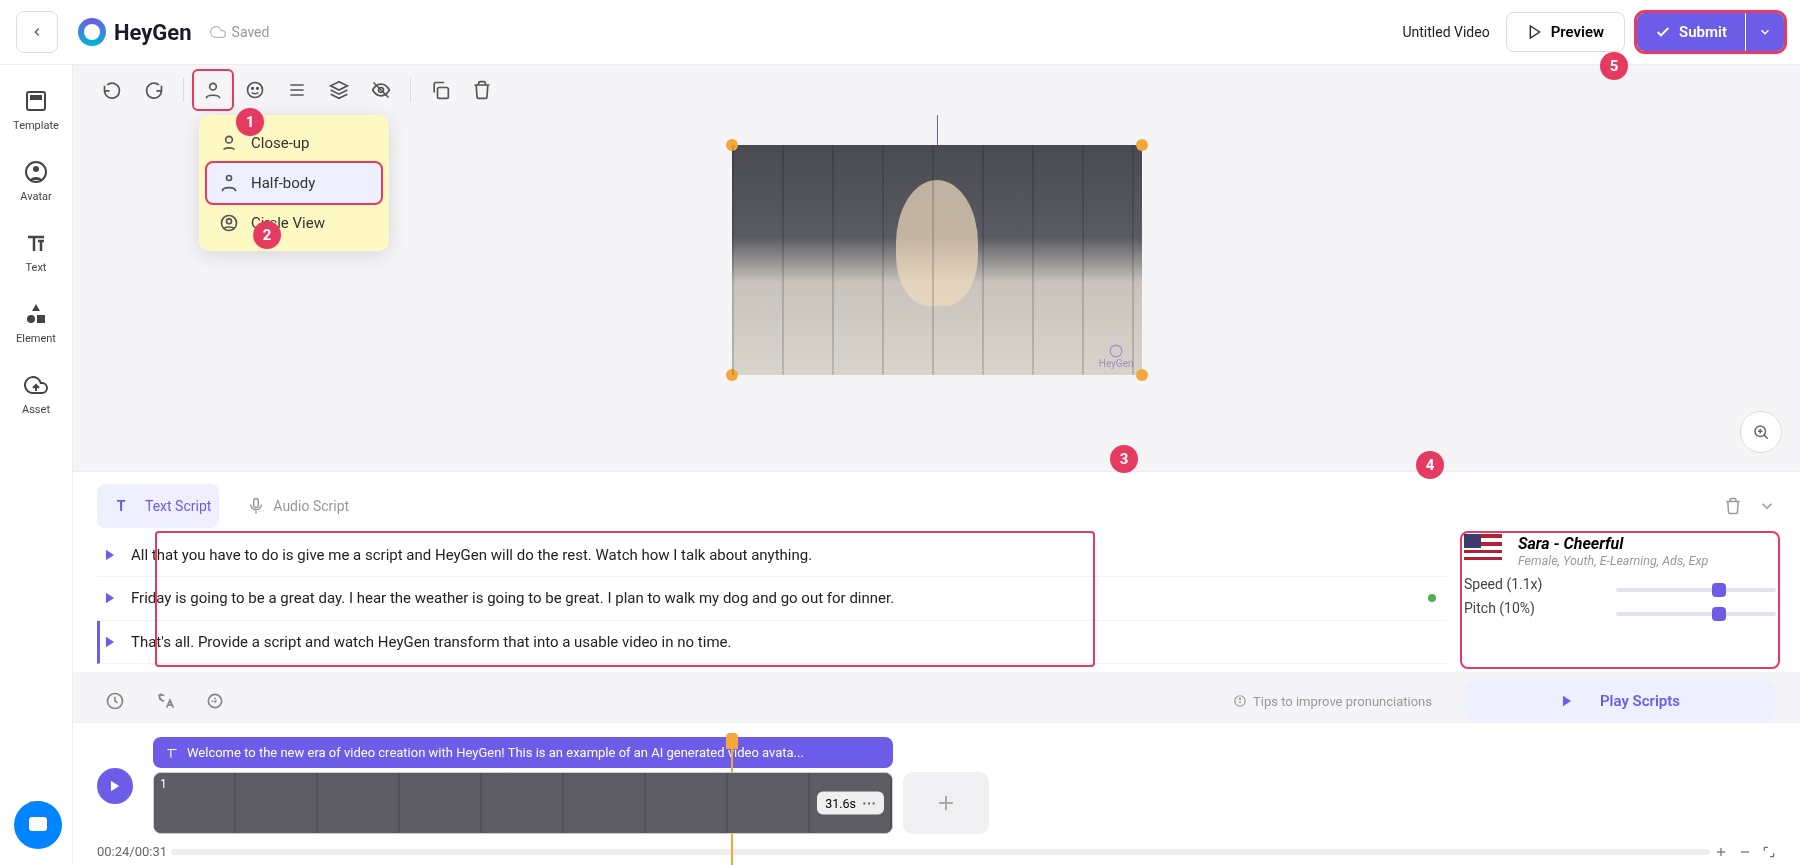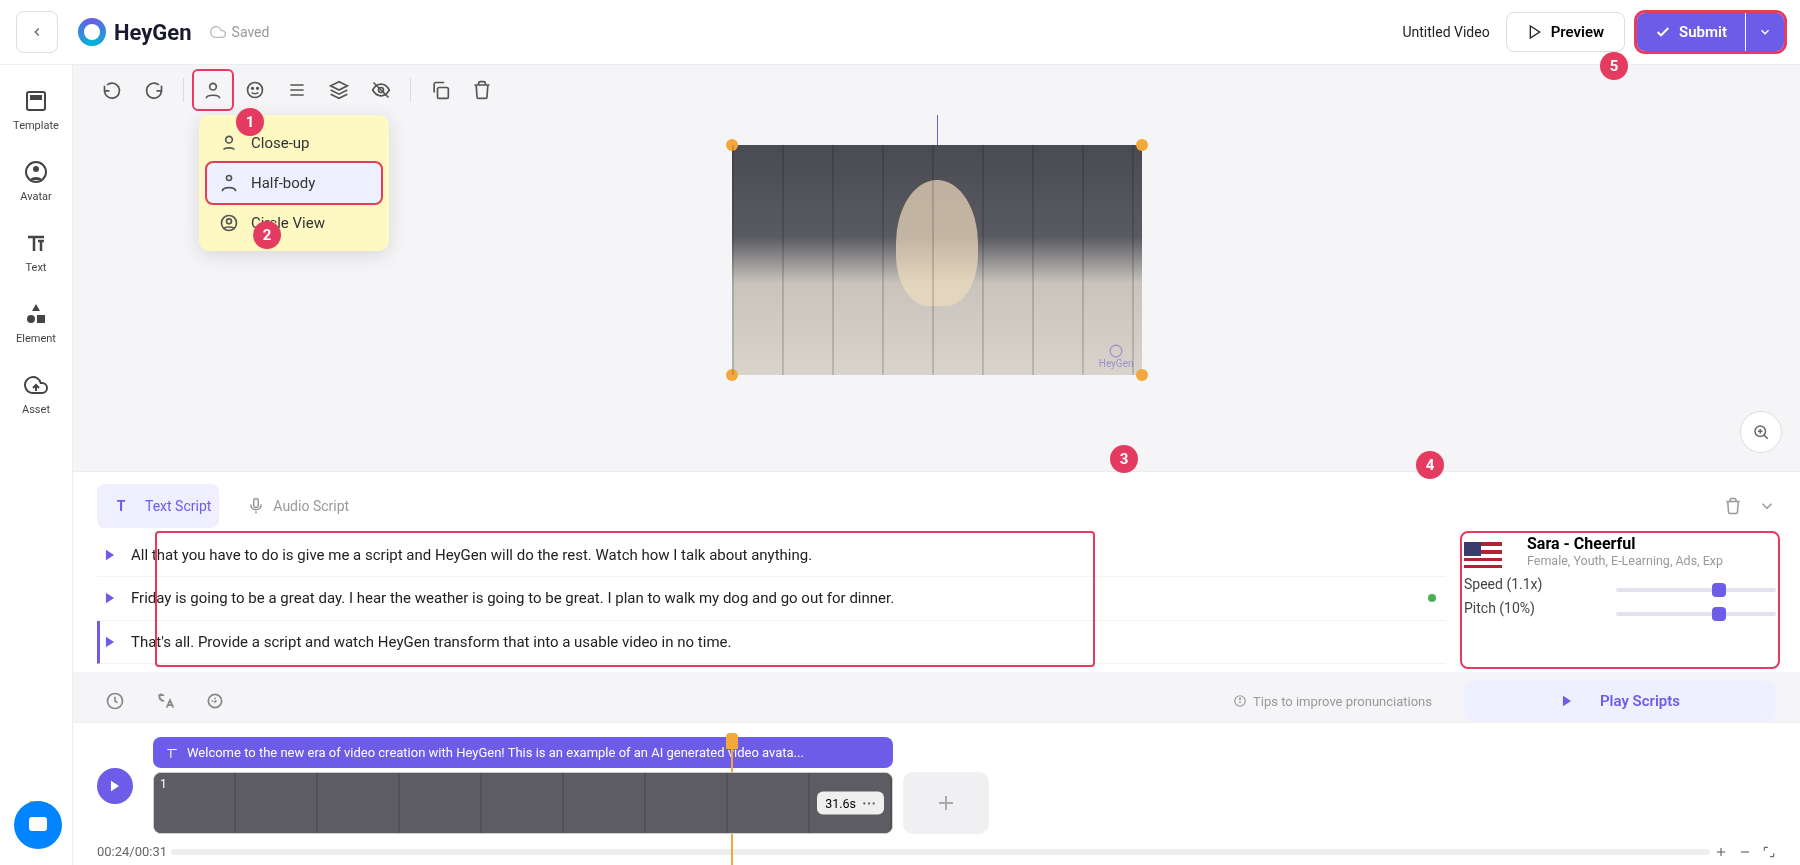--- a/index.html
+++ b/index.html
@@ -63,21 +63,21 @@
 .script-red { position:absolute; top:-3px; left:58px; width:940px; height:136px; border:2px solid #e63b60; border-radius:4px; pointer-events:none; z-index:2; }
 .line-row { display:flex; align-items:center; gap:14px; padding:10px 6px; border-bottom:1px solid #f3f3f3; position:relative; }
 .line-row.active-row { border-left:3px solid #6c5ce7; padding-left:3px; }
 .play-dot { color:#6c5ce7; cursor:pointer; }
 .line-text { font-size:15px; color:#222; line-height:1.5; }
 .green-dot { width:8px; height:8px; background:#4caf50; border-radius:50%; position:absolute; right:10px; }
 
 .voice-panel { width:312px; display:flex; flex-direction:column; gap:12px; position:relative; }
 .voice-red { position:absolute; top:-3px; left:-4px; right:-4px; height:138px; border:2px solid #e63b60; border-radius:8px; pointer-events:none; }
 .voice-card { background:#fff; }
-.voice-head { display:flex; align-items:flex-end; gap:25px; }
+.voice-head { display:flex; align-items:flex-start; gap:16px;font-style:italic; }
 .flag { width:38px; height:26px; background: linear-gradient(#b22234 0 15%, #fff 15% 30%, #b22234 30% 45%, #fff 45% 60%, #b22234 60% 75%, #fff 75% 90%, #b22234 90%); position:relative; }
 .flag::after { content:''; position:absolute; top:0; left:0; width:45%; height:55%; background:#3c3b6e; }
 .voice-name { font-size:16px; font-weight:700; }
 .voice-desc { font-size:12.5px; color:#999; white-space:nowrap; overflow:hidden; text-overflow:ellipsis; }
 .slider-row { display:flex; align-items:flex-end; justify-content:space-between; margin-top:8px; font-size:14px; color:#444; }
 .slider-track { width:160px; height:4px; background:#e3e3f0; border-radius:2px; position:relative; }
 .slider-thumb { position:absolute; top:-5px; width:14px; height:14px; background:#6c5ce7; border-radius:4px; }
 
 .script-footer { display:flex; align-items:center; padding:8px 24px 0; gap:14px; }
 .footer-icon { width:36px; height:36px; display:flex; align-items:center; justify-content:center; color:#888; cursor:pointer; border-radius:8px; }

